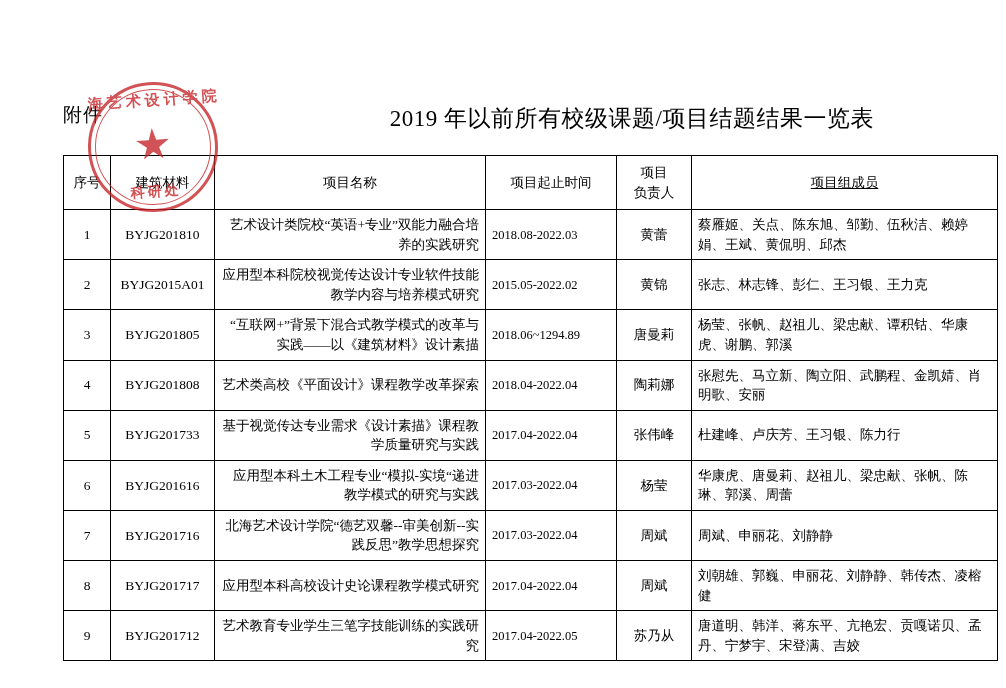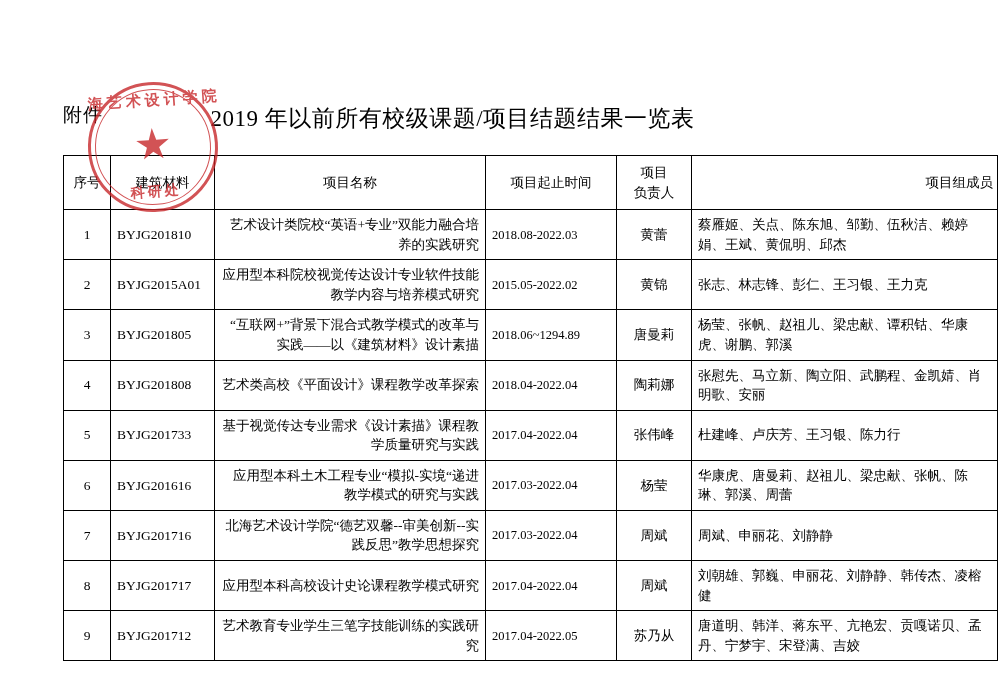--- a/index.html
+++ b/index.html
@@ -26,21 +26,21 @@
     top: 70px;
     font-size: 19px;
     letter-spacing: 1px;
     margin-top: 32px;
   }
   .doc-title {
     position: absolute;
     left: 0;
     top: 103px;
     width: 874px;
-    text-align: center;
+    text-align: right;
     font-size: 23px;
     font-weight: 500;
     letter-spacing: 0.5px;
     padding-left: 31px;
     box-sizing: border-box;
   }
   
   .seal {
     position: absolute;
     left: 88px;
@@ -117,21 +117,21 @@
     vertical-align: middle;
     line-height: 1.45;
   }
   table.result-table th {
     text-align: center;
     font-weight: normal;
     font-size: 13.5px;
     padding: 7px 4px;
   }
   .col-no      { width: 38px;  text-align: center; }
-  .col-code    { width: 95px;  }
+  .col-code    { width: 95px;  text-align: center; }
   .col-name    { width: 262px; text-align: right; }
   .col-period  { width: 122px; font-size: 12.5px; }
   .col-leader  { width: 66px;  text-align: center; }
   .col-members { width: 297px; text-align: left; }
   .two-line {
     display: block;
     line-height: 1.45;
   }
   td.col-members {
     padding-left: 9px;
@@ -157,21 +157,21 @@
     <thead>
       <tr>
         <th class="col-no">序号</th>
         <th class="col-code">建筑材料</th>
         <th class="col-name">项目名称</th>
         <th class="col-period">项目起止时间</th>
         <th class="col-leader">
           <span class="two-line">项目</span>
           <span class="two-line">负责人</span>
         </th>
-        <th class="col-members" style="text-align:right;">项目组成员</th>
+        <th class="col-members" style="text-align:center;text-decoration:underline;">项目组成员</th>
       </tr>
     </thead>
     <tbody>
       <tr>
         <td class="col-no">1</td>
         <td class="col-code">BYJG201810</td>
         <td class="col-name">艺术设计类院校“英语+专业”双能力融合培养的实践研究</td>
         <td class="col-period">2018.08-2022.03</td>
         <td class="col-leader">黄蕾</td>
         <td class="col-members">蔡雁姬、关点、陈东旭、邹勤、伍秋洁、赖婷娟、王斌、黄侃明、邱杰</td>

